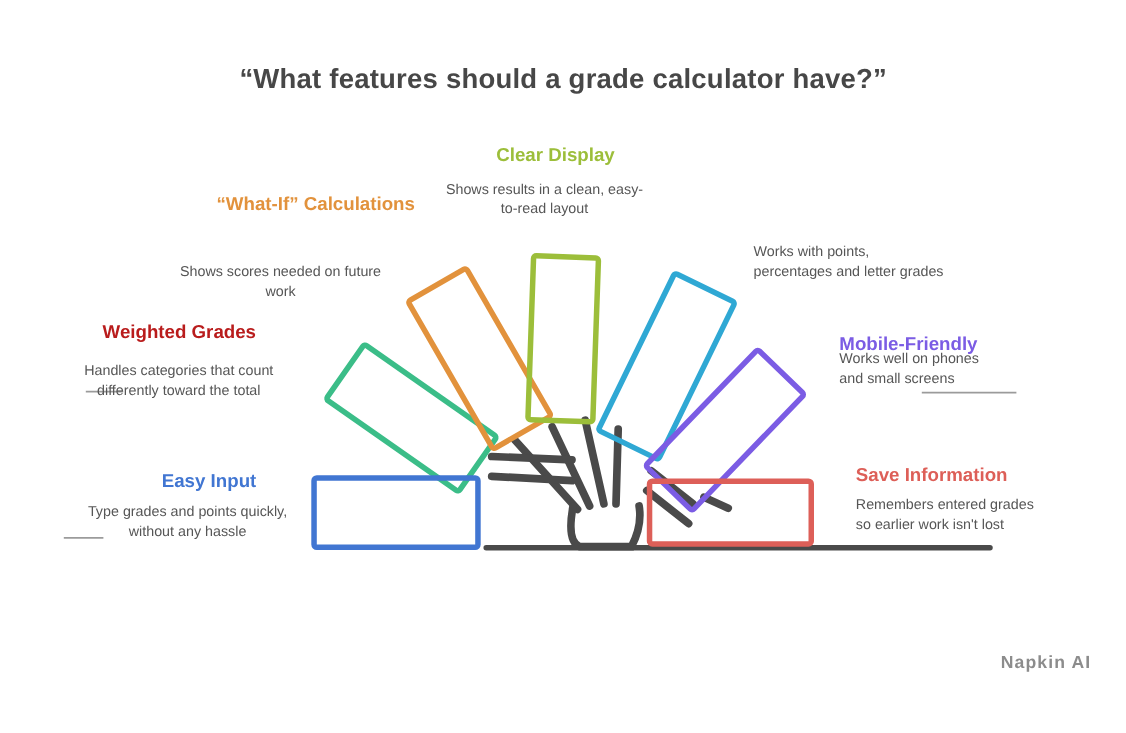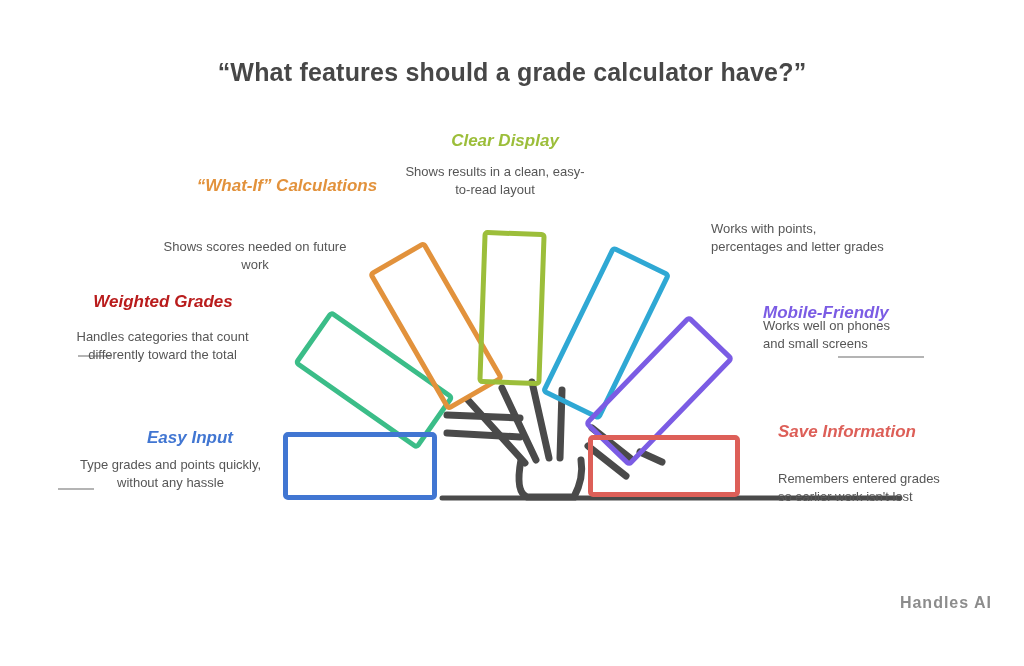--- a/index.html
+++ b/index.html
@@ -5,21 +5,21 @@
   html,body{margin:0;padding:0;background:#fff;}
   #stage{
     position:relative;width:1024px;height:628px;background:#ffffff;overflow:hidden;
     font-family:"Liberation Sans", sans-serif;
   }
   .title{
     position:absolute;left:0;top:58px;width:1024px;text-align:center;
     font-size:25px;font-weight:bold;color:#474747;letter-spacing:.2px;
   }
   .feature-label{
-    position:absolute;font-size:17px;font-weight:bold;line-height:1.2;font-style:italic;
+    position:absolute;font-size:17px;font-weight:bold;line-height:1.2;
   }
   .feature-desc{
     position:absolute;font-size:13px;color:#565656;line-height:1.4;
   }
   .centered{text-align:center;}
   .card{
     position:absolute;border:5px solid #888;border-radius:5px;background:transparent;
     box-sizing:border-box;
   }
   .card-easy-input       {left:283px;top:432px;width:154px;height:68px;}
@@ -76,29 +76,29 @@
   <div class="card card-mobile-friendly" style="border-color: rgb(123, 92, 228);"></div>
   <div class="card card-easy-input" style="border-color: rgb(65, 118, 210);"></div>
   <div class="card card-save-information" style="border-color: rgb(221, 95, 88);"></div>
 
   <div class="feature-label centered" style="left: 405px; top: 131px; width: 200px; color: rgb(156, 190, 58);">Clear Display</div>
   <div class="feature-desc centered" style="left:400px;top:163px;width:190px;">Shows results in a clean, easy-to-read layout</div>
 
   <div class="feature-label centered" style="left: 187px; top: 176px; width: 200px; color: rgb(226, 146, 60);">“What-If” Calculations</div>
   <div class="feature-desc centered" style="left:150px;top:238px;width:210px;">Shows scores needed on future work</div>
 
-  <div class="feature-desc" style="left:685px;top:220px;width:180px;margin-left:26px;">Works with points, percentages and letter grades</div>
+  <div class="feature-desc" style="left:685px;top:220px;width:180px;">Works with points, percentages and letter grades</div>
 
   <div class="feature-label centered" style="left: 73px; top: 292px; width: 180px; color: #b91c1c;">Weighted Grades</div>
   <div class="feature-desc centered" style="left:70px;top:328px;width:185px;">Handles categories that count differently toward the total</div>
 
   <div class="feature-label" style="left: 763px; top: 303px; width: 200px; color: rgb(123, 92, 228);">Mobile-Friendly</div>
   <div class="feature-desc" style="left:763px;top:317px;width:150px;">Works well on phones and small screens</div>
 
   <div class="feature-label centered" style="left: 90px; top: 428px; width: 200px; color: rgb(65, 118, 210);">Easy Input</div>
   <div class="feature-desc centered" style="left:78px;top:456px;width:185px;">Type grades and points quickly, without any hassle</div>
 
   <div class="feature-label" style="left: 778px; top: 422px; width: 200px; color: rgb(221, 95, 88);">Save Information</div>
-  <div class="feature-desc" style="left:778px;top:450px;width:170px;margin-top:20px;">Remembers entered grades so earlier work isn't lost</div>
+  <div class="feature-desc" style="left:778px;top:450px;width:170px;">Remembers entered grades so earlier work isn't lost</div>
 
-  <div class="watermark">Handles AI</div>
+  <div class="watermark">Napkin AI</div>
 
 </div>
 
 </body></html>

